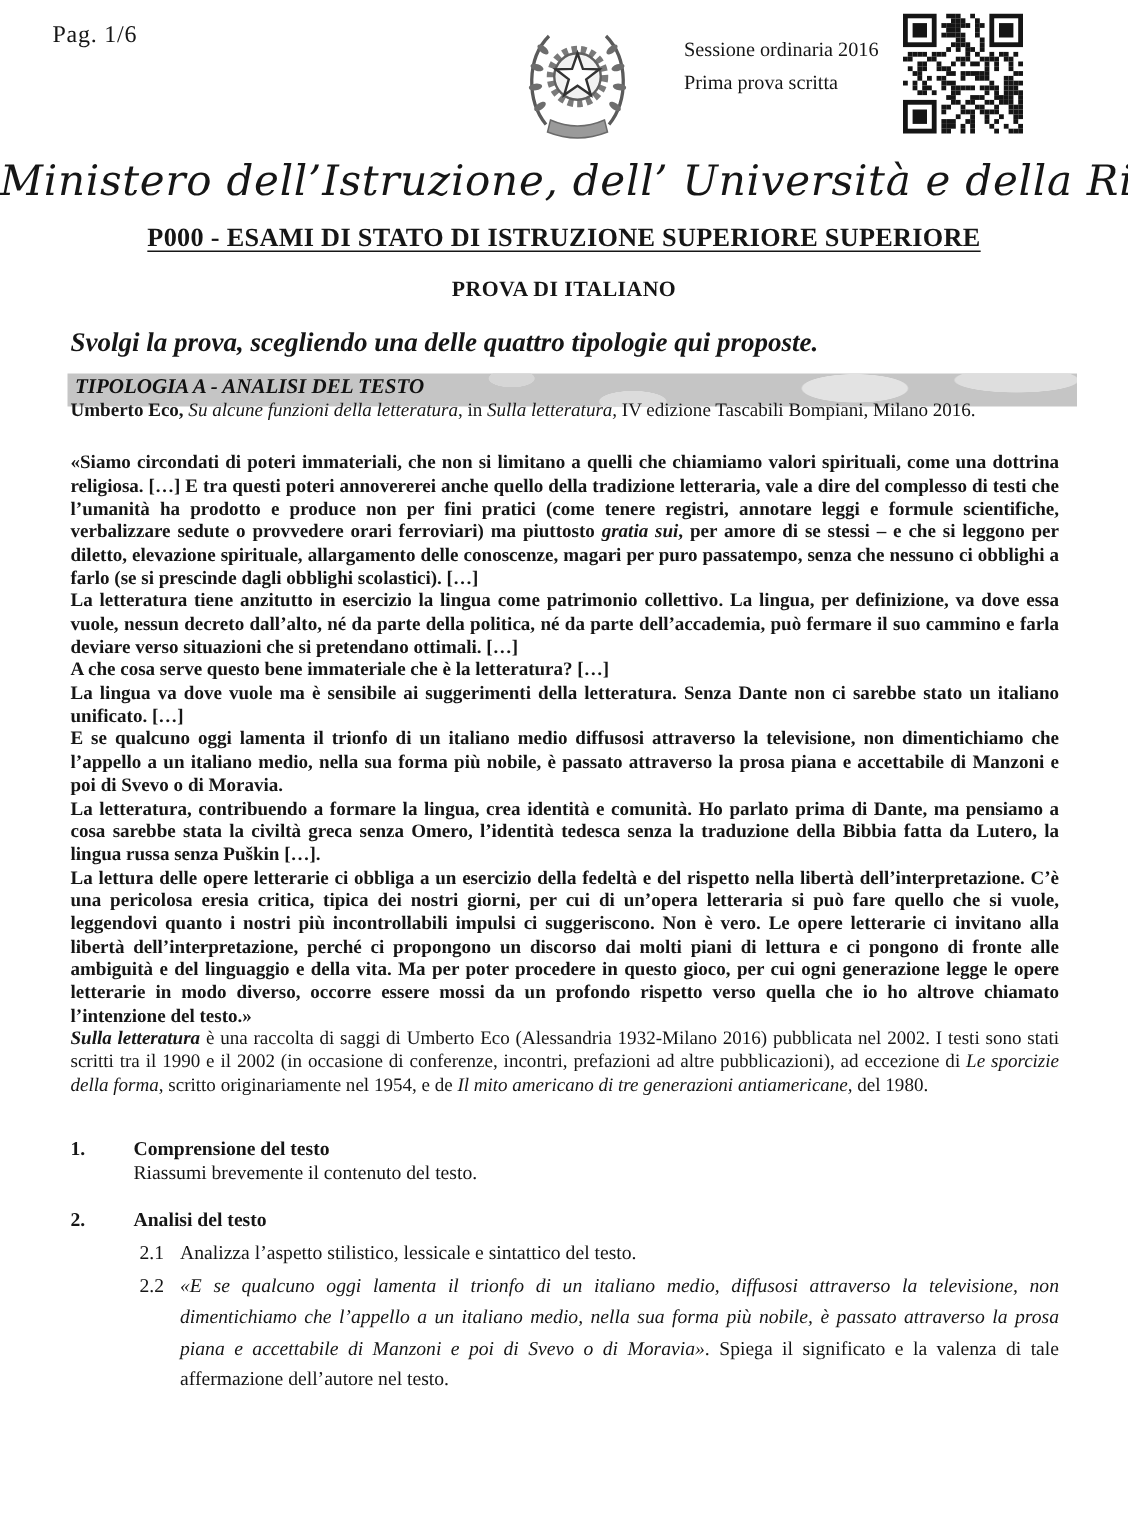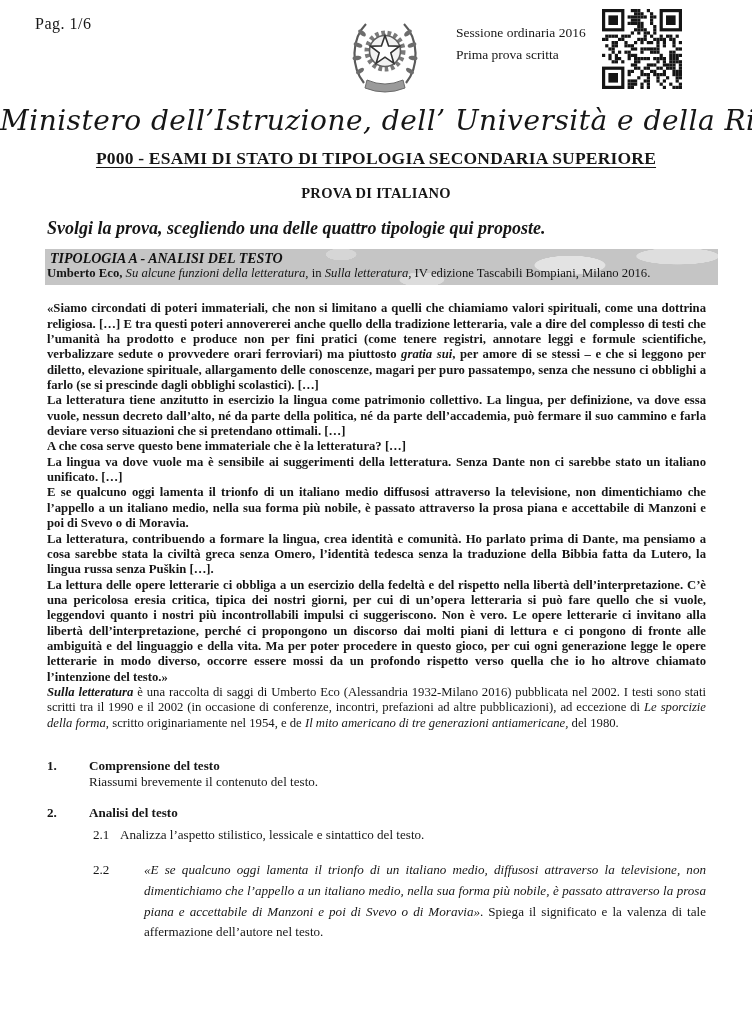--- a/index.html
+++ b/index.html
@@ -16,21 +16,21 @@
             font-family:"DejaVu Serif",serif;font-style:italic;font-size:28px;
             letter-spacing:.5px;white-space:nowrap;}
   .examtitle{position:absolute;top:148px;left:0;width:100%;text-align:center;
              font-weight:bold;font-size:17.5px;text-decoration:underline;
              text-underline-offset:3px;letter-spacing:.2px;}
   .subject{position:absolute;top:185px;left:0;width:100%;text-align:center;
            font-weight:bold;font-size:14.5px;letter-spacing:.3px;}
   .instruction{position:absolute;top:218px;left:47px;font-weight:bold;font-style:italic;
                font-size:18px;}
 
-  .section-bar{position:absolute;top:249px;left:45px;width:673px;height:36px;
+  .section-bar{position:absolute;top:249px;left:45px;width:673px;height:22px;
     line-height:20px;padding-left:5px;box-sizing:border-box;
     font-weight:bold;font-style:italic;font-size:14px;color:#111;
     background-color:#c5c5c5;
     background-image:
       radial-gradient(ellipse 60px 16px at 78% 45%, #e3e3e3 58%, rgba(227,227,227,0) 60%),
       radial-gradient(ellipse 38px 12px at 56% 85%, #dcdcdc 58%, rgba(220,220,220,0) 60%),
       radial-gradient(ellipse 70px 14px at 94% 20%, #dedede 58%, rgba(222,222,222,0) 60%),
       radial-gradient(ellipse 26px 10px at 44% 15%, #d6d6d6 58%, rgba(214,214,214,0) 60%);}
 
   .content{position:absolute;left:47px;top:266px;width:659px;font-size:12.7px;line-height:15.35px;}
@@ -41,21 +41,21 @@
   .about{margin-top:17px;text-align:justify;}
 
   .tasks{margin-top:27px;font-size:13.1px;line-height:15.6px;}
   .task-head{display:flex;font-weight:bold;}
   .tnum{width:42px;flex:0 0 42px;}
   .task-body{margin-left:42px;}
   .task2{margin-top:16px;}
   .sub{display:flex;margin-left:46px;margin-top:6px;}
   .snum{width:27px;flex:0 0 27px;}
   .stext{flex:1;text-align:justify;}
-  .sub-loose{line-height:20.6px;margin-top:18px;gap:24px;}
+  .sub-loose{line-height:20.6px;margin-top:5px;}
 
   .it{font-style:italic;}
   .bd{font-weight:bold;}
 </style>
 </head>
 <body>
 
 <div class="page">
 
   <div class="pag">Pag.  1/6</div>
@@ -305,21 +305,21 @@
       <rect x="6.4" y="6.4" width="9.600000000000001" height="9.600000000000001" fill="#151515"></rect>
       <rect x="57.6" y="0" width="22.400000000000002" height="22.400000000000002" fill="#151515"></rect>
       <rect x="60.800000000000004" y="3.2" width="16" height="16" fill="#ffffff"></rect>
       <rect x="64" y="6.4" width="9.600000000000001" height="9.600000000000001" fill="#151515"></rect>
       <rect x="0" y="57.6" width="22.400000000000002" height="22.400000000000002" fill="#151515"></rect>
       <rect x="3.2" y="60.800000000000004" width="16" height="16" fill="#ffffff"></rect>
       <rect x="6.4" y="64" width="9.600000000000001" height="9.600000000000001" fill="#151515"></rect>
     </svg>
 
   <div class="ministry">Ministero dell’Istruzione, dell’ Università e della Ricerca</div>
-  <div class="examtitle">P000 - ESAMI DI STATO DI TIPOLOGIA SECONDARIA SUPERIORE</div>
+  <div class="examtitle">P000 - ESAMI DI STATO DI ISTRUZIONE SUPERIORE SUPERIORE</div>
   <div class="subject">PROVA DI ITALIANO</div>
   <div class="instruction">Svolgi la prova, scegliendo una delle quattro tipologie qui proposte.</div>
 
   <div class="section-bar">
     <span>TIPOLOGIA A - ANALISI DEL TESTO</span>
   </div>
 
   <div class="content">
 
     <p class="source"><span class="bd">Umberto Eco, </span><span class="it">Su alcune funzioni della letteratura</span><span>, in </span><span class="it">Sulla letteratura,</span><span> IV edizione Tascabili Bompiani, Milano 2016.</span></p>

